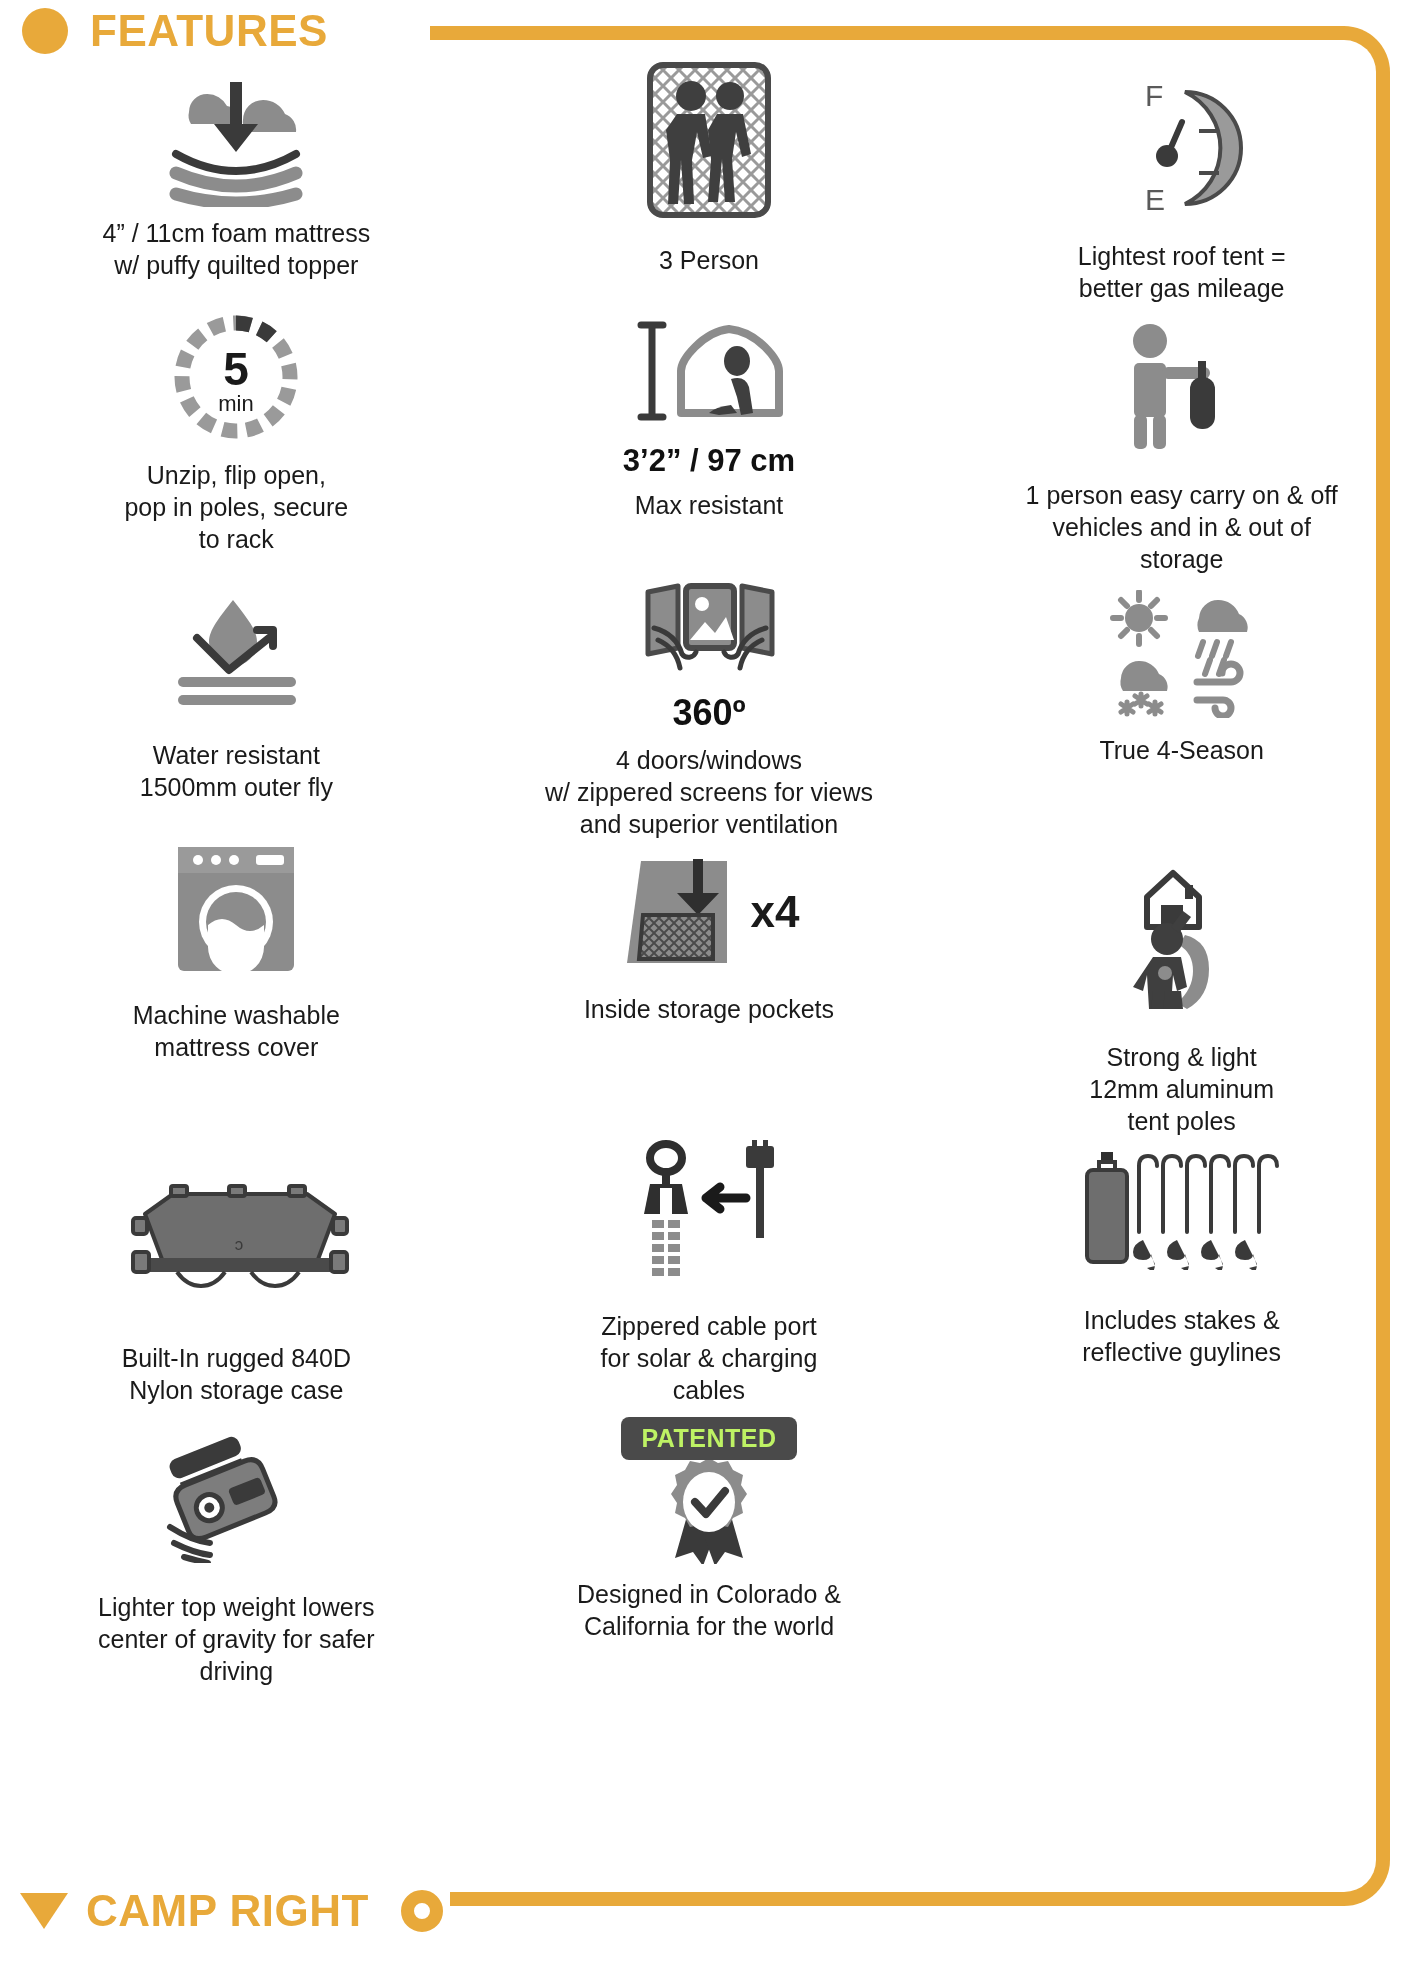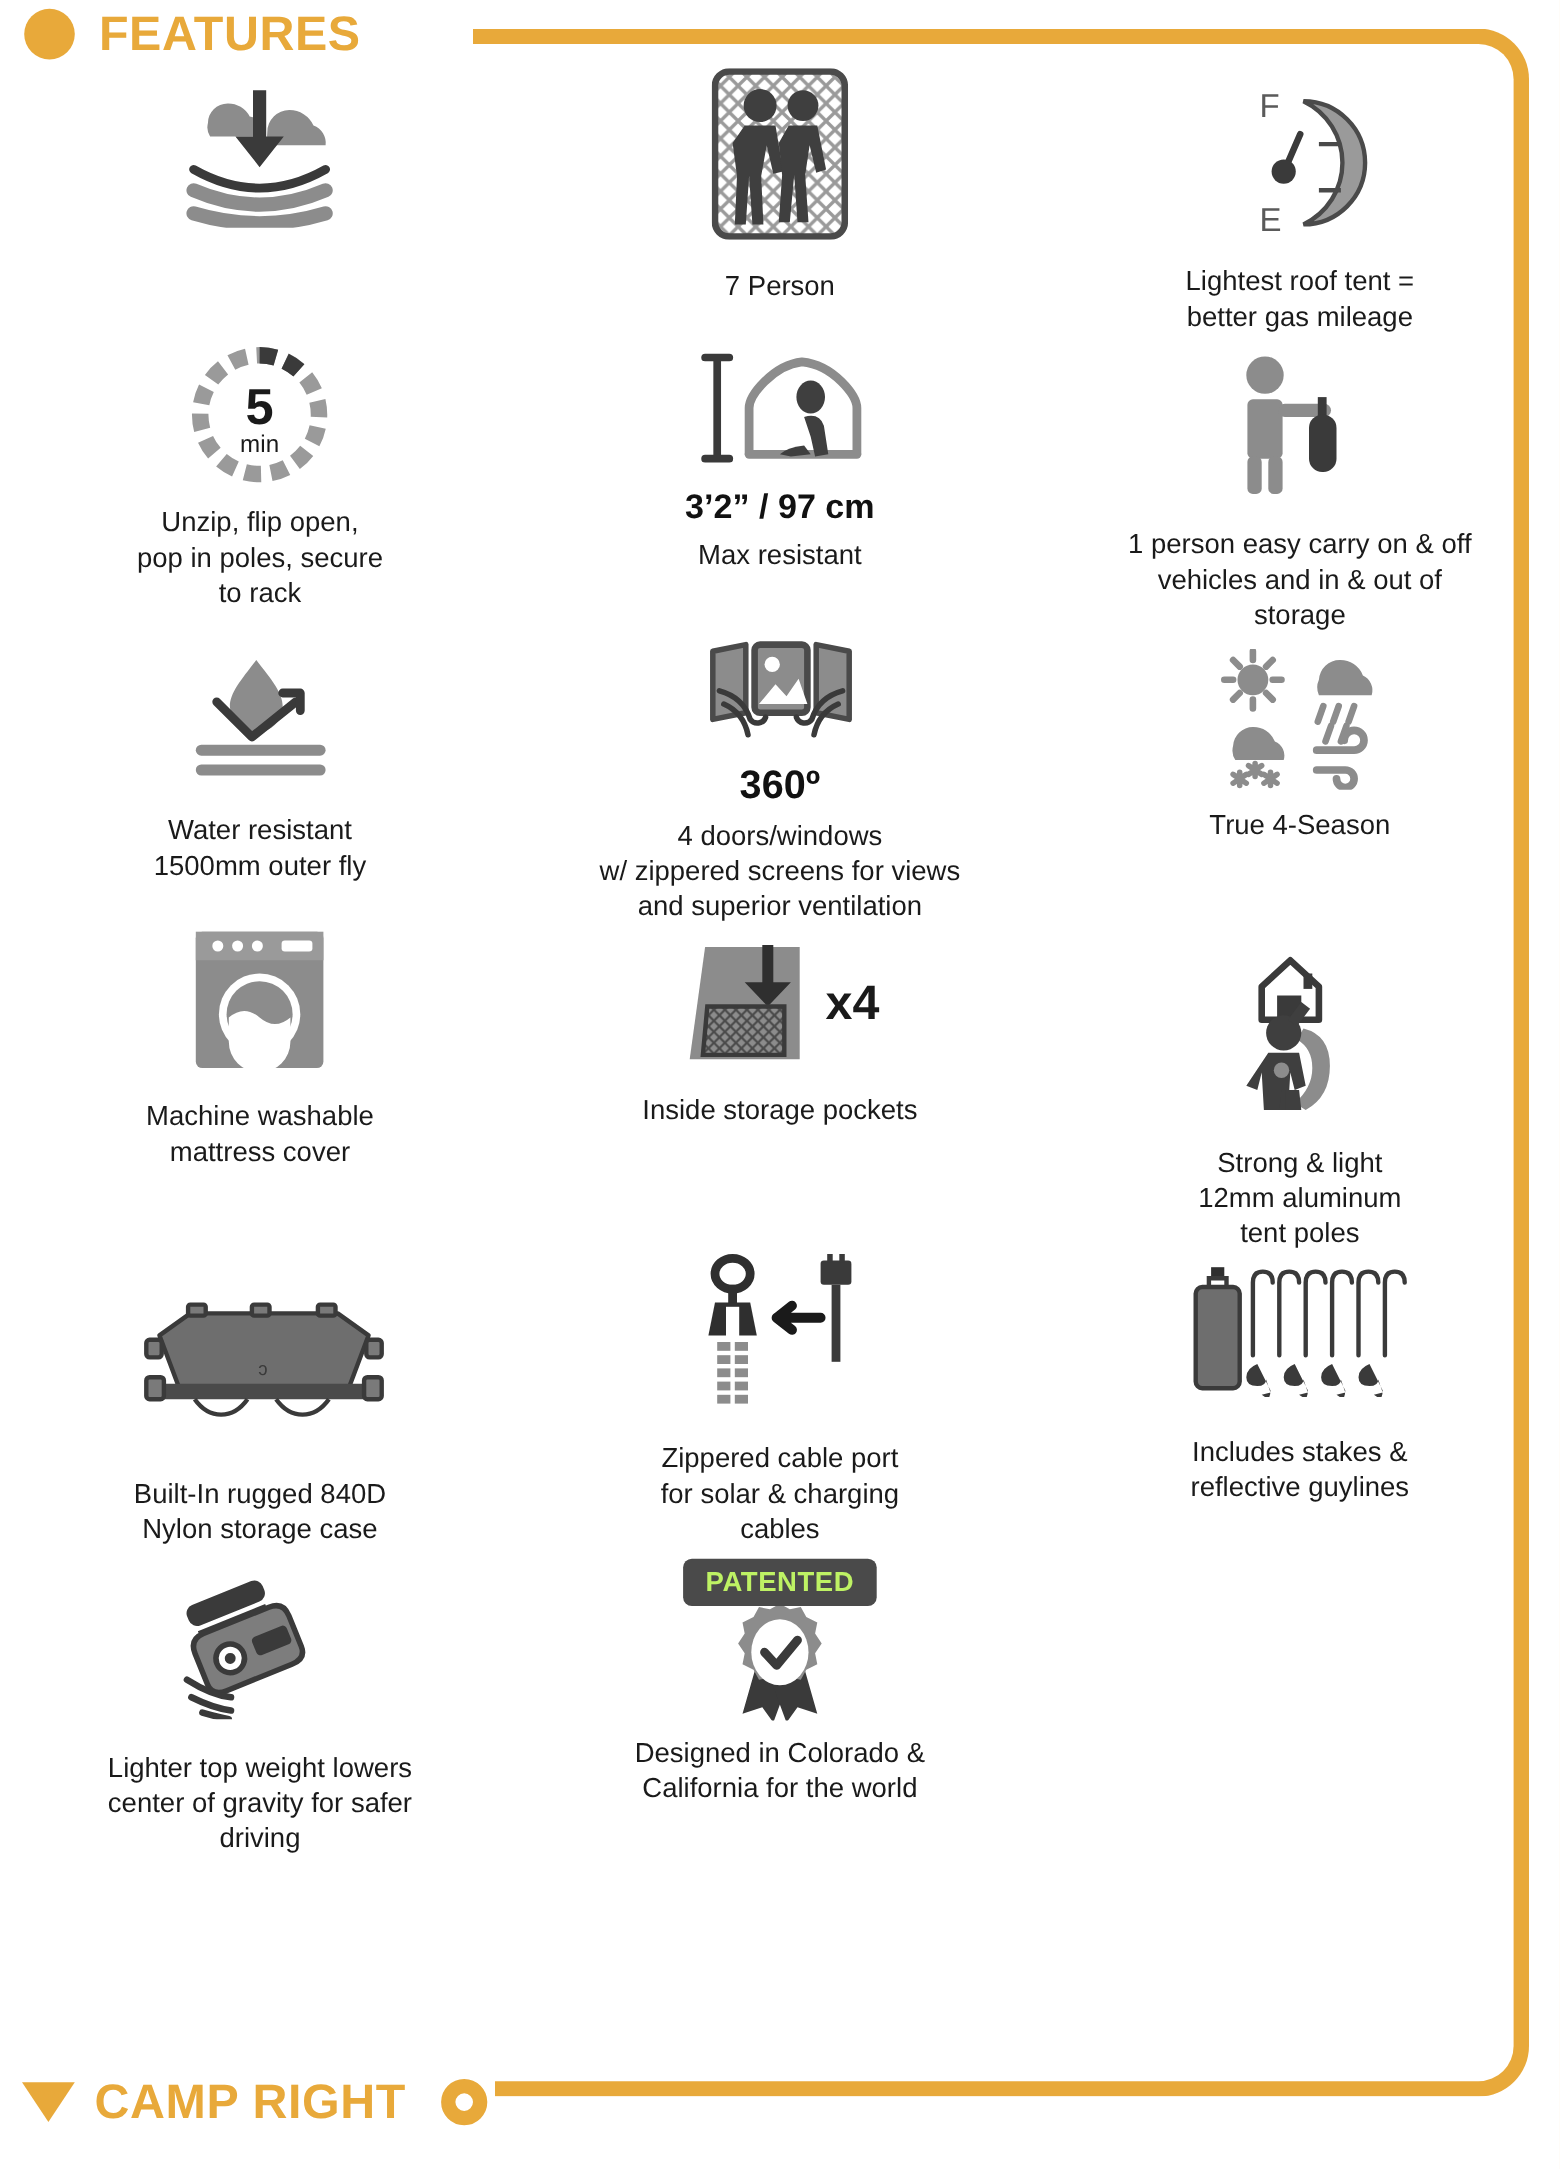--- a/index.html
+++ b/index.html
@@ -132,40 +132,42 @@
             <path d="M38 50a18 18 0 0 1 18-18 22 22 0 0 1 20 12 16 16 0 0 1 14 18H40a15 15 0 0 1-2-12z"></path>
             <path d="M92 58a20 20 0 0 1 20-20 24 24 0 0 1 22 14 17 17 0 0 1 11 18H95a16 16 0 0 1-3-12z"></path>
           </g>
           <path d="M79 20h12v42h16l-22 28-22-28h16z" fill="#3a3a3a"></path>
           <path d="M25 92q60 34 120 0" stroke="#3a3a3a" stroke-width="8" fill="none" stroke-linecap="round"></path>
           <path d="M25 111q60 26 120 0" stroke="#8c8c8c" stroke-width="13" fill="none" stroke-linecap="round"></path>
           <path d="M25 132q60 18 120 0" stroke="#8c8c8c" stroke-width="13" fill="none" stroke-linecap="round"></path>
           <path d="M25 151h120" stroke="#3a3a3a" stroke-width="8" fill="none" stroke-linecap="round"></path>
         </svg>
       </div>
+      <div class="caption" style="white-space:pre-line;">4” / 11cm foam mattress
+w/ puffy quilted topper</div>
     </div>
 
     <div class="cell r1">
       <div class="icon-wrap">
         <svg width="124" height="156" viewBox="0 0 124 156">
           <defs>
             <pattern id="quilt" width="16" height="16" patternUnits="userSpaceOnUse">
               <path d="M0 8 8 0l8 8-8 8z" fill="none" stroke="#9a9a9a" stroke-width="3"></path>
             </pattern>
           </defs>
           <rect x="3" y="3" width="118" height="150" rx="13" fill="url(#quilt)" stroke="#4a4a4a" stroke-width="6"></rect>
           <g fill="#3f3f3f">
             <circle cx="44" cy="34" r="15"></circle>
             <path d="M30 52h28l7 42-9 2-6-26-5 28 2 44h-10l-3-44-3 44H21l2-44-4-30z"></path>
             <circle cx="83" cy="34" r="14"></circle>
             <path d="M70 52h26l8 40-9 3-6-25-4 27 3 43h-10l-3-43-4 43H61l3-43-3-29z"></path>
           </g>
         </svg>
       </div>
-      <div class="caption" style="white-space:pre-line;margin-top:26px;">7 Person</div>
+      <div class="caption" style="white-space:pre-line;margin-top:26px;">3 Person</div>
     </div>
 
 
     <div class="cell r2">
       <div class="icon-wrap" style="margin-top:16px;">
         <svg width="150" height="140" viewBox="0 0 150 140">
           <text x="38" y="28" font-family="Liberation Sans, sans-serif" font-size="30" fill="#5a5a5a">F</text>
           <text x="38" y="132" font-family="Liberation Sans, sans-serif" font-size="30" fill="#5a5a5a">E</text>
           <path d="M78 14a62 62 0 0 1 0 112 46 46 0 0 0 0-112z" fill="#9a9a9a" stroke="#4a4a4a" stroke-width="4"></path>
           <path d="M92 53h20M92 95h20" stroke="#4a4a4a" stroke-width="4"></path>

